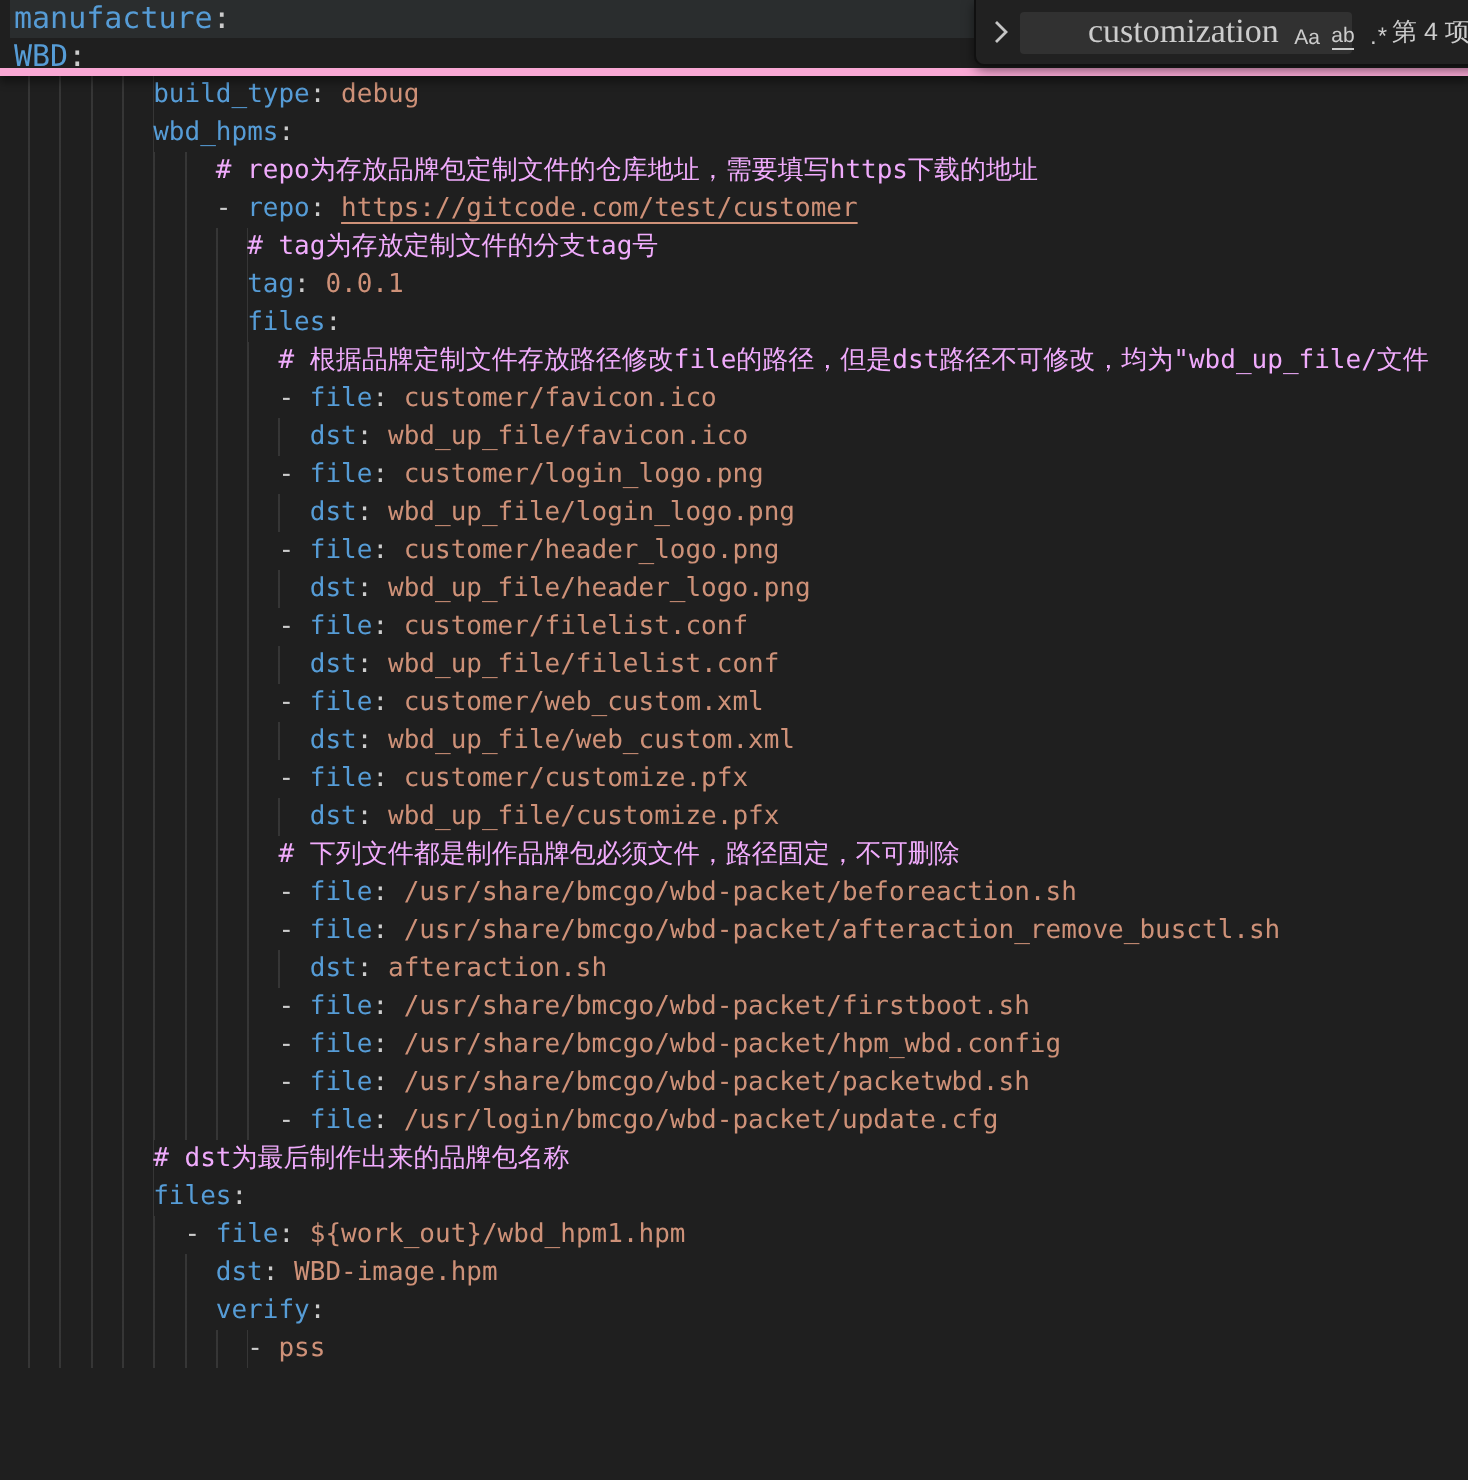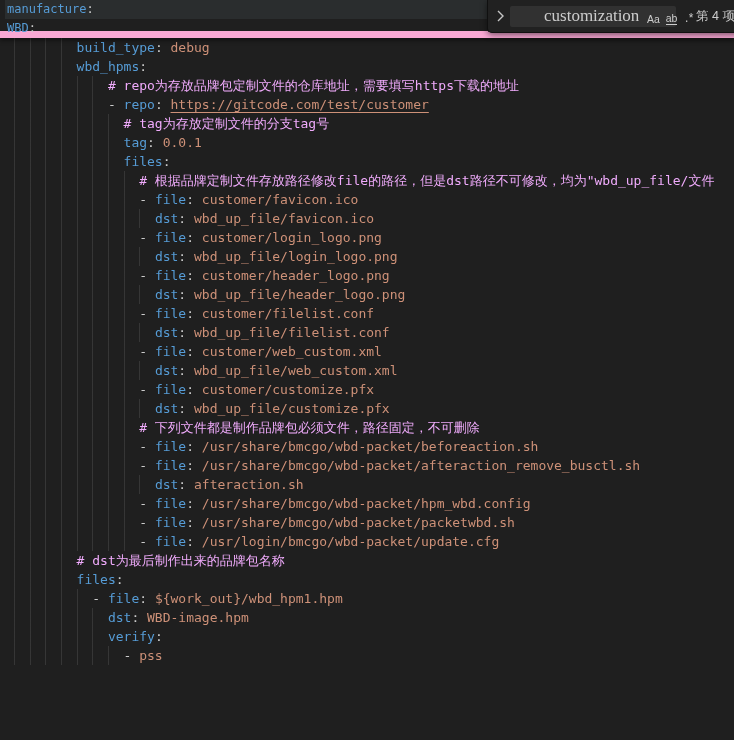--- a/index.html
+++ b/index.html
@@ -22,23 +22,23 @@
   .c-key { color:#569cd6; }
   .c-val { color:#ce9178; }
   .c-com { color:#f0abfc; }
   .c-pun { color:#cccccc; }
   .c-lnk { color:#ce9178; text-decoration:underline; text-underline-offset:3px; cursor:pointer; }
 
   
   .sticky {
     position:absolute; left:0; top:0; right:0; height:38px;
     background:#1f1f1f; z-index:5;
-    border-bottom:7px solid #f9a8d4;
+    border-bottom:4px solid #f9a8d4;
     box-shadow:0 3px 4px rgba(0,0,0,0.40);
-    font-size:12px; line-height:19px;
+    font-size:15px; line-height:19px;
   }
   .sticky .srow { height:19px; white-space:pre; padding-left:2px; margin-left:5px; }
   .sticky .srow.hl { background:#2a2d2e; }
 
   
   .find-widget {
     position:absolute; left:487px; top:0; width:280px; height:33px;
     background:#212121;
     border-left:1px solid #101010; border-bottom:1px solid #101010;
     border-bottom-left-radius:5px;
@@ -98,20 +98,21 @@
     <div class="line"><span class="ind" style="width: 16ch;"></span><span class="c-pun">- </span><span class="c-key">file</span><span class="c-pun">: </span><span class="c-val">customer/filelist.conf</span></div>
     <div class="line"><span class="ind" style="width: 18ch;"></span><span class="c-key">dst</span><span class="c-pun">: </span><span class="c-val">wbd_up_file/filelist.conf</span></div>
     <div class="line"><span class="ind" style="width: 16ch;"></span><span class="c-pun">- </span><span class="c-key">file</span><span class="c-pun">: </span><span class="c-val">customer/web_custom.xml</span></div>
     <div class="line"><span class="ind" style="width: 18ch;"></span><span class="c-key">dst</span><span class="c-pun">: </span><span class="c-val">wbd_up_file/web_custom.xml</span></div>
     <div class="line"><span class="ind" style="width: 16ch;"></span><span class="c-pun">- </span><span class="c-key">file</span><span class="c-pun">: </span><span class="c-val">customer/customize.pfx</span></div>
     <div class="line"><span class="ind" style="width: 18ch;"></span><span class="c-key">dst</span><span class="c-pun">: </span><span class="c-val">wbd_up_file/customize.pfx</span></div>
     <div class="line"><span class="ind" style="width: 16ch;"></span><span class="c-com"># 下列文件都是制作品牌包必须文件，路径固定，不可删除</span></div>
     <div class="line"><span class="ind" style="width: 16ch;"></span><span class="c-pun">- </span><span class="c-key">file</span><span class="c-pun">: </span><span class="c-val">/usr/share/bmcgo/wbd-packet/beforeaction.sh</span></div>
     <div class="line"><span class="ind" style="width: 16ch;"></span><span class="c-pun">- </span><span class="c-key">file</span><span class="c-pun">: </span><span class="c-val">/usr/share/bmcgo/wbd-packet/afteraction_remove_busctl.sh</span></div>
     <div class="line"><span class="ind" style="width: 18ch;"></span><span class="c-key">dst</span><span class="c-pun">: </span><span class="c-val">afteraction.sh</span></div>
+    <div class="line"><span class="ind" style="width: 16ch;"></span><span class="c-pun">- </span><span class="c-key">file</span><span class="c-pun">: </span><span class="c-val">/usr/share/bmcgo/wbd-packet/firstboot.sh</span></div>
     <div class="line"><span class="ind" style="width: 16ch;"></span><span class="c-pun">- </span><span class="c-key">file</span><span class="c-pun">: </span><span class="c-val">/usr/share/bmcgo/wbd-packet/hpm_wbd.config</span></div>
     <div class="line"><span class="ind" style="width: 16ch;"></span><span class="c-pun">- </span><span class="c-key">file</span><span class="c-pun">: </span><span class="c-val">/usr/share/bmcgo/wbd-packet/packetwbd.sh</span></div>
     <div class="line"><span class="ind" style="width: 16ch;"></span><span class="c-pun">- </span><span class="c-key">file</span><span class="c-pun">: </span><span class="c-val">/usr/login/bmcgo/wbd-packet/update.cfg</span></div>
     <div class="line"><span class="ind" style="width: 8ch;"></span><span class="c-com"># dst为最后制作出来的品牌包名称</span></div>
     <div class="line"><span class="ind" style="width: 8ch;"></span><span class="c-key">files</span><span class="c-pun">:</span></div>
     <div class="line"><span class="ind" style="width: 10ch;"></span><span class="c-pun">- </span><span class="c-key">file</span><span class="c-pun">: </span><span class="c-val">${work_out}/wbd_hpm1.hpm</span></div>
     <div class="line"><span class="ind" style="width: 12ch;"></span><span class="c-key">dst</span><span class="c-pun">: </span><span class="c-val">WBD-image.hpm</span></div>
     <div class="line"><span class="ind" style="width: 12ch;"></span><span class="c-key">verify</span><span class="c-pun">:</span></div>
     <div class="line"><span class="ind" style="width: 14ch;"></span><span class="c-pun">- </span><span class="c-val">pss</span></div>
   </div>

